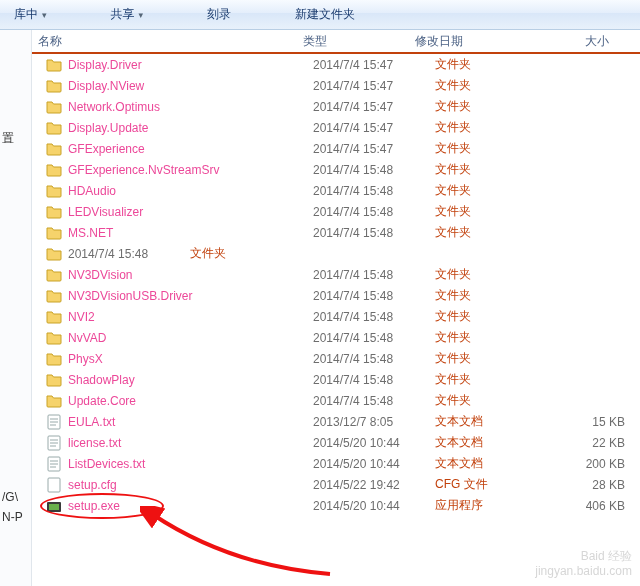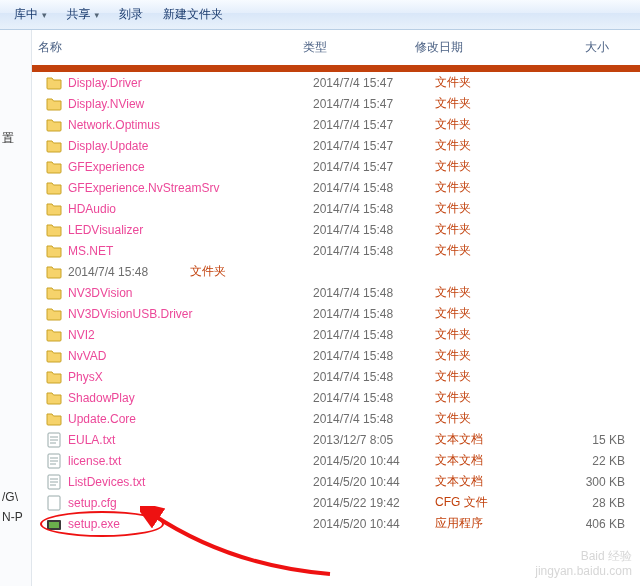--- a/index.html
+++ b/index.html
@@ -13,20 +13,21 @@
   position: relative;
   color: #000;
 }
 .toolbar {
   height: 30px;
   background: linear-gradient(#f7fbff, #e4eefb 45%, #d9e7f8 46%, #e8f1fb);
   border-bottom: 1px solid #b8cee4;
   display: flex;
   align-items: center;
   padding-left: 4px;
+  gap: 44px;
 }
 .toolbar-item {
   padding: 4px 10px;
   color: #1a3b6e;
   cursor: default;
 }
 .toolbar-item.dd::after {
   content: "▾";
   font-size: 9px;
   margin-left: 4px;
@@ -48,23 +49,23 @@
   font-size: 12px;
   color: #333;
 }
 .content {
   flex: 1;
   display: flex;
   flex-direction: column;
 }
 .headers {
   display: flex;
-  height: 42px;
+  height: 24px;
   align-items: center;
-  border-bottom: 7px solid #c2410c;
+  border-bottom: 2px solid #c2410c;
   background: #fff;
 }
 .headers .col {
   padding: 4px 6px;
   color: #4b6184;
   border-right: 1px solid transparent;
   cursor: default;
 }
 .col-name { width: 265px; padding-left: 14px; }
 .col-date { width: 122px; }
@@ -332,21 +333,21 @@
         <div class="row">
           <span class="icon"><svg width="16" height="16">
               <rect x="2" y="1" width="12" height="14" rx="1" fill="#fff" stroke="#9aa"></rect>
               <line x1="4" y1="5" x2="12" y2="5" stroke="#9aa"></line>
               <line x1="4" y1="8" x2="12" y2="8" stroke="#9aa"></line>
               <line x1="4" y1="11" x2="10" y2="11" stroke="#9aa"></line>
             </svg></span>
           <span class="c-name">ListDevices.txt</span>
           <span class="c-date">2014/5/20 10:44</span>
           <span class="c-type">文本文档</span>
-          <span class="c-size">300 KB</span>
+          <span class="c-size">200 KB</span>
         </div>
         <div class="row">
           <span class="icon"><svg width="16" height="16">
               <rect x="2" y="1" width="12" height="14" rx="1" fill="#fff" stroke="#9aa"></rect>
             </svg></span>
           <span class="c-name">setup.cfg</span>
           <span class="c-date">2014/5/22 19:42</span>
           <span class="c-type">CFG 文件</span>
           <span class="c-size">28 KB</span>
         </div>

